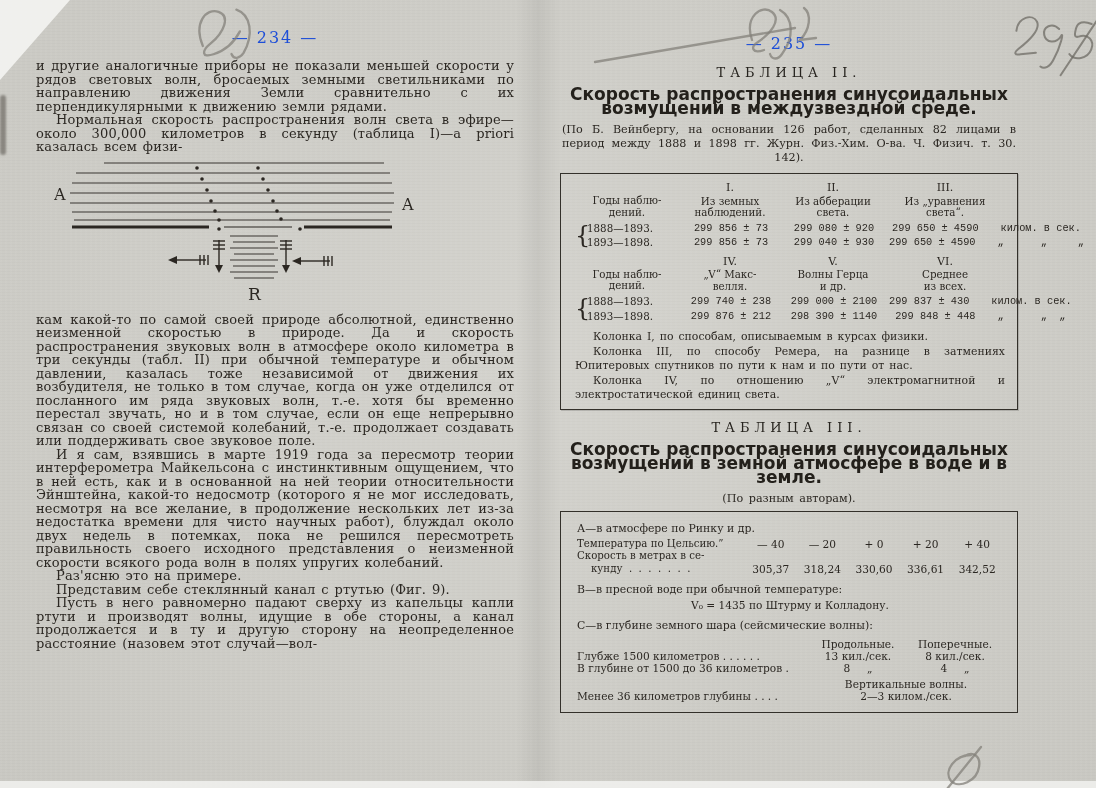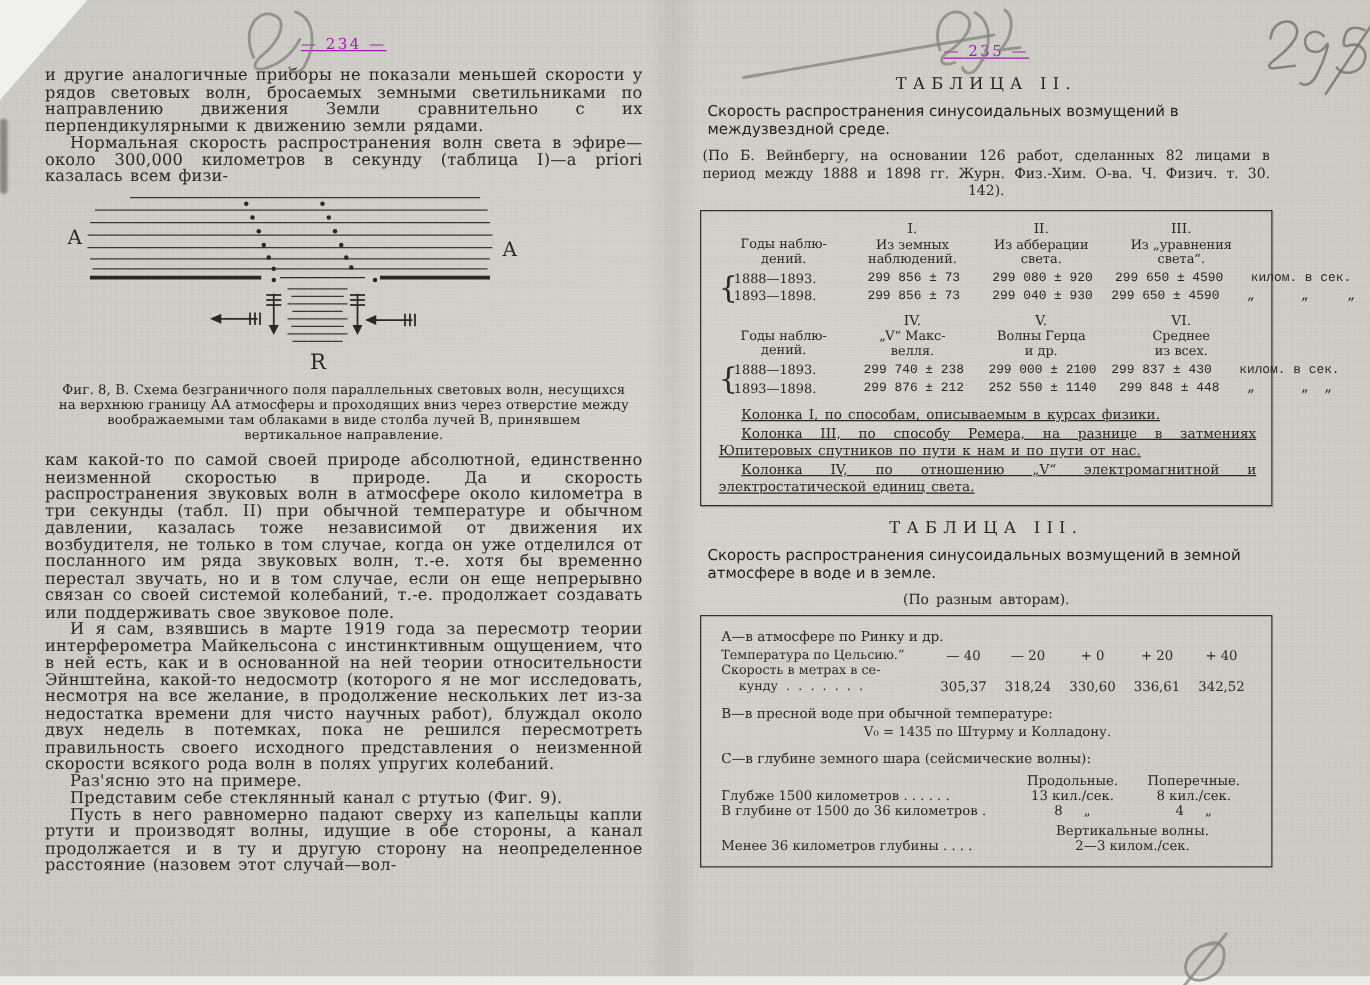--- a/index.html
+++ b/index.html
@@ -16,50 +16,50 @@
     background:linear-gradient(90deg, transparent, rgba(0,0,0,.055) 50%, transparent);}
   .edge-white-tl{position:absolute;left:0;top:0;width:70px;height:80px;background:#f4f4f2;
     clip-path:polygon(0 0,100% 0,0 100%);opacity:.9;}
   .edge-white-bottom{position:absolute;left:0;bottom:0;width:1096px;height:7px;background:#f2f2f0;opacity:.85;}
   .edge-smudge{position:absolute;left:0;top:95px;width:6px;height:60px;background:#55514a;opacity:.55;border-radius:3px;filter:blur(1px);}
 
   .page{position:absolute;top:0;}
   .page-left{left:36px;width:478px;top:28px;}
   .page-right{left:560px;width:458px;top:34px;}
 
-  .pagenum{text-align:center;font-size:12px;letter-spacing:2px;color:#a21caf;margin-bottom:12px;text-decoration:underline;}
+  .pagenum{text-align:center;font-size:16px;letter-spacing:2px;color:#1d4ed8;margin-bottom:12px;}
 
   .body-text p{margin:0;font-size:13px;line-height:13.5px;text-align:justify;
     letter-spacing:.15px;word-spacing:1.5px;}
   .body-text p.ind{text-indent:20px;}
 
   
   .figure-wrap{margin:6px 0 4px 0;position:relative;}
   .fig-caption{font-size:10.6px;line-height:12.2px;text-align:center;margin:2px 10px 8px 10px;
     color:#26231e;letter-spacing:.1px;}
 
   
   .tbl-title{text-align:center;font-size:13px;letter-spacing:5px;margin:8px 0 7px 0;color:#26231e;}
-  .tbl-subtitle{font-family:"DejaVu Sans","Liberation Sans",sans-serif;
-    font-weight:normal;font-size:12px;line-height:14px;margin:0 6px 8px 6px;color:#23201b;}
+  .tbl-subtitle{text-align:center;font-family:"DejaVu Sans","Liberation Sans",sans-serif;
+    font-weight:bold;font-size:17px;line-height:14px;margin:0 6px 8px 6px;color:#23201b;}
   .tbl-source{font-size:11.2px;line-height:14px;text-align:justify;text-align-last:center;
     margin:0 2px 8px 2px;word-spacing:2px;}
 
   .tbl-box{border:1.7px solid #33302a;padding:8px 12px 6px 14px;font-size:10.3px;
     box-shadow:1px 1px 0 rgba(0,0,0,.15);}
   .t2-head{display:grid;grid-template-columns:104px 102px 104px 1fr;text-align:center;margin-bottom:2px;}
   .t2-head .hc{line-height:11.5px;}
   .t2-head .roman{font-size:11px;margin-bottom:2px;}
   .pre{white-space:pre-line;}
   .t2-rows{display:grid;grid-template-columns:12px 90px 102px 104px 1fr;margin-bottom:6px;}
   .t2-rows .brace{grid-row:1/3;font-size:24px;line-height:26px;color:#2b2722;transform:translateY(1px);}
   .t2-rows .cell{line-height:14.5px;white-space:nowrap;}
   .t2-rows .num{text-align:center;padding-left:6px;font-family:Liberation Mono, monospace;}
   .unit{margin-left:22px;white-space:pre;}
-  .t2-notes{margin-top:7px;text-decoration:underline;}
+  .t2-notes{margin-top:7px;}
   .t2-notes p{margin:0;font-size:10.9px;line-height:14.5px;text-align:justify;text-indent:18px;word-spacing:1.5px;}
 
   .t3-box{border:1.7px solid #33302a;padding:10px 14px 10px 16px;font-size:10.6px;margin-top:2px;}
   .t3-box .sec-title{font-size:10.9px;margin:0 0 3px 0;}
   .t3-grid-a{display:grid;grid-template-columns:168px repeat(5,1fr);align-items:end;}
   .t3-grid-a .lbl{font-size:10.2px;line-height:12.5px;}
   .t3-grid-a .val{text-align:center;white-space:nowrap;}
   .t3-b-line{text-align:center;margin:3px 0 8px 0;}
   .t3-grid-c{display:grid;grid-template-columns:1fr 98px 96px;row-gap:0;margin-top:6px;}
   .t3-grid-c .lbl{white-space:nowrap;}
@@ -162,21 +162,20 @@
           <line x1="270" y1="96" x2="270" y2="106"></line>
             <line x1="274" y1="96" x2="274" y2="106"></line>
             <line x1="278" y1="96" x2="278" y2="106"></line>
         </g>
         <polygon points="247,97 247,105 238,101" fill="#2b2722"></polygon>
 
         <text x="0" y="40" font-size="16">A</text>
         <text x="348" y="50" font-size="16">A</text>
         <text x="194" y="140" font-size="17">R</text>
       </svg>
-      <div class="fig-caption">Фиг. 8, В. Схема безграничного поля параллельных световых волн, несущихся на верхнюю границу АА атмосферы и проходящих вниз через отверстие между воображаемыми там облаками в виде столба лучей В, принявшем вертикальное направление.</div>
     </div>
 
     <p>кам какой-то по самой своей природе абсолютной, единственно неизменной скоростью в природе. Да и скорость распространения звуковых волн в атмосфере около километра в три секунды (табл. II) при обычной температуре и обычном давлении, казалась тоже независимой от движения их возбудителя, не только в том случае, когда он уже отделился от посланного им ряда звуковых волн, т.-е. хотя бы временно перестал звучать, но и в том случае, если он еще непрерывно связан со своей системой колебаний, т.-е. продолжает создавать или поддерживать свое звуковое поле.</p>
     <p class="ind">И я сам, взявшись в марте 1919 года за пересмотр теории интерферометра Майкельсона с инстинктивным ощущением, что в ней есть, как и в основанной на ней теории относительности Эйнштейна, какой-то недосмотр (которого я не мог исследовать, несмотря на все желание, в продолжение нескольких лет из-за недостатка времени для чисто научных работ), блуждал около двух недель в потемках, пока не решился пересмотреть правильность своего исходного представления о неизменной скорости всякого рода волн в полях упругих колебаний.</p>
     <p class="ind">Раз'ясню это на примере.</p>
     <p class="ind">Представим себе стеклянный канал с ртутью (Фиг. 9).</p>
     <p class="ind">Пусть в него равномерно падают сверху из капельцы капли ртути и производят волны, идущие в обе стороны, а канал продолжается и в ту и другую сторону на неопределенное расстояние (назовем этот случай—вол-</p>
   </div>
 </div>
 
@@ -224,21 +223,21 @@
     </div>
 
     <div class="t2-rows">
       <span class="brace">{</span>
       <div class="cell">1888—1893.</div>
       <div class="cell num">299 740 ± 238</div>
       <div class="cell num">299 000 ± 2100</div>
       <div class="cell num"><span>299 837 ± 430</span><span class="unit">килом. в сек.</span></div>
       <div class="cell">1893—1898.</div>
       <div class="cell num">299 876 ± 212</div>
-      <div class="cell num">252 550 ± 1140</div>
+      <div class="cell num">298 390 ± 1140</div>
       <div class="cell num"><span>299 848 ± 448</span><span class="unit">„      „  „</span></div>
     </div>
 
     <div class="t2-notes">
       <p>Колонка I, по способам, описываемым в курсах физики.</p>
       <p>Колонка III, по способу Ремера, на разнице в затмениях Юпитеровых спутников по пути к нам и по пути от нас.</p>
       <p>Колонка IV, по отношению „V“ электромагнитной и электростатической единиц света.</p>
     </div>
   </div>
 

